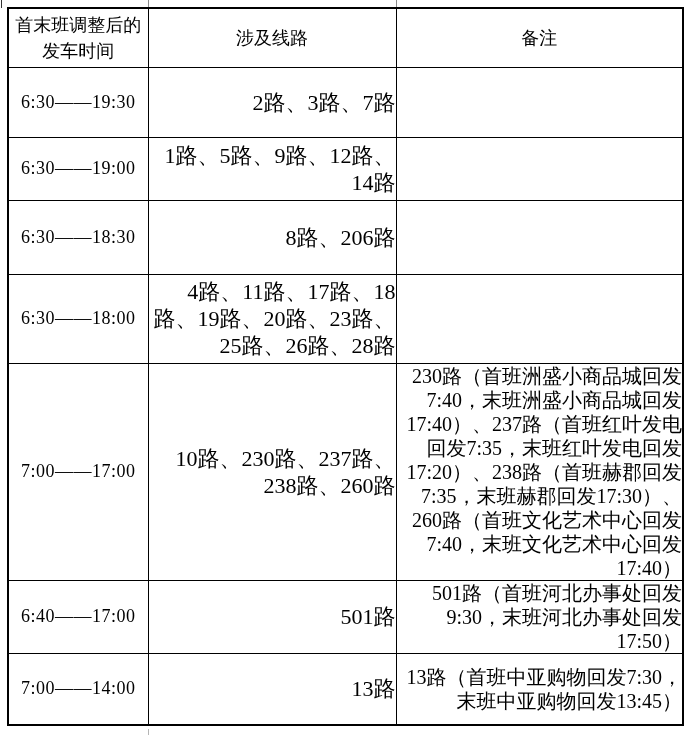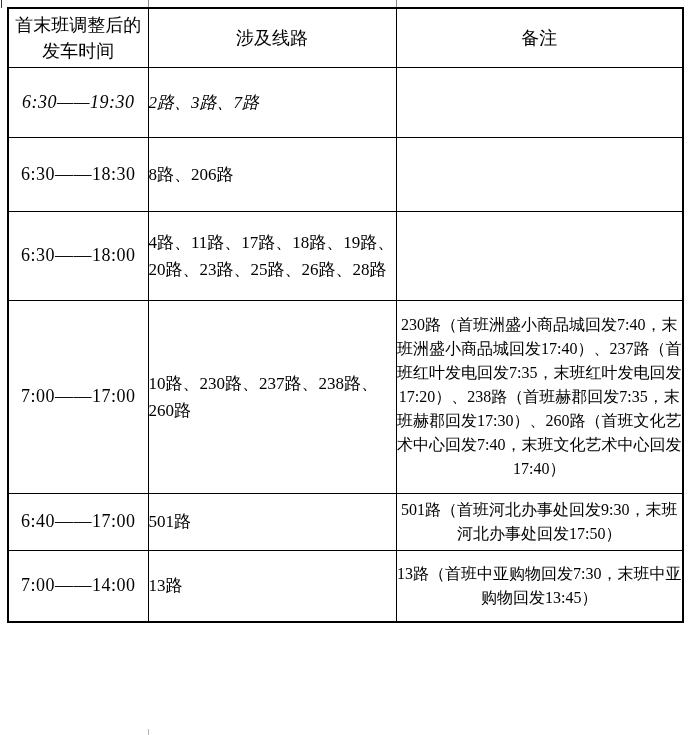--- a/index.html
+++ b/index.html
@@ -28,25 +28,25 @@
   col.c3{width:287px;}
 
   th{font-size:18px;line-height:26px;text-align:center;}
   th.h1{white-space:pre-line;}
 
   td.time{
     font-size:18px;text-align:center;white-space:nowrap;
     letter-spacing:0.5px;
   }
   td.routes{
-    font-size:17px;text-align:left;line-height:27px;
+    font-size:22px;text-align:right;line-height:27px;
     padding:2px 10px;
   }
   td.remark{
-    font-size:16px;text-align:center;line-height:24px;
+    font-size:20px;text-align:right;line-height:24px;
     padding:1px 2px 1px 4px;
     vertical-align:middle;
   }
 
   
   .stub{position:absolute;background:#8a8a8a;}
   .stub-left-top{left:1px;top:0;width:1px;height:8px;background:#333;}
   .stub-col1-top{left:148px;top:0;width:1px;height:7px;}
   .stub-col2-top{left:396px;top:0;width:1px;height:7px;}
   .stub-col1-bottom{left:148px;top:729px;width:1px;height:6px;background:#b5b5b5;}
@@ -69,23 +69,28 @@
     </colgroup>
     <thead>
       <tr style="height:59px;">
         <th class="h1">首末班调整后的
 发车时间</th>
         <th>涉及线路</th>
         <th>备注</th>
       </tr>
     </thead>
     <tbody>
-      <tr style="height:70px;font-style:italic;">
+      <tr style="height:70px;">
         <td class="time">6:30——19:30</td>
         <td class="routes">2路、3路、7路</td>
+        <td class="remark"></td>
+      </tr>
+      <tr style="height:63px;">
+        <td class="time">6:30——19:00</td>
+        <td class="routes">1路、5路、9路、12路、14路</td>
         <td class="remark"></td>
       </tr>
       <tr style="height:74px;padding-left:13px;">
         <td class="time">6:30——18:30</td>
         <td class="routes">8路、206路</td>
         <td class="remark"></td>
       </tr>
       <tr style="height:89px;">
         <td class="time">6:30——18:00</td>
         <td class="routes">4路、11路、17路、18路、19路、20路、23路、25路、26路、28路</td>

